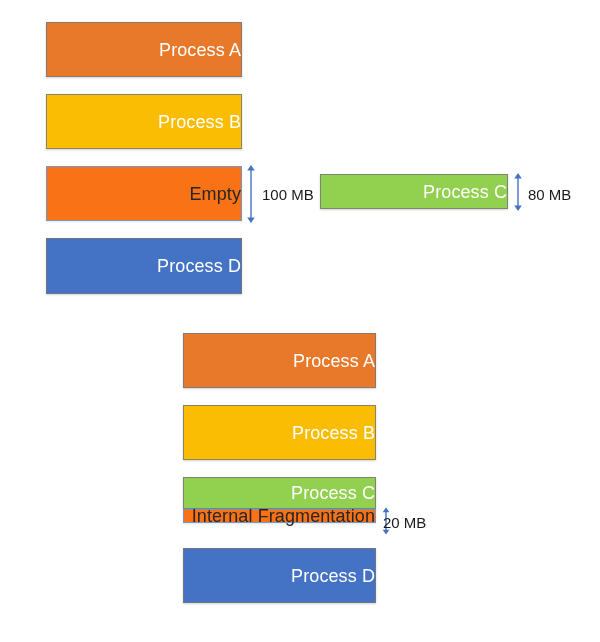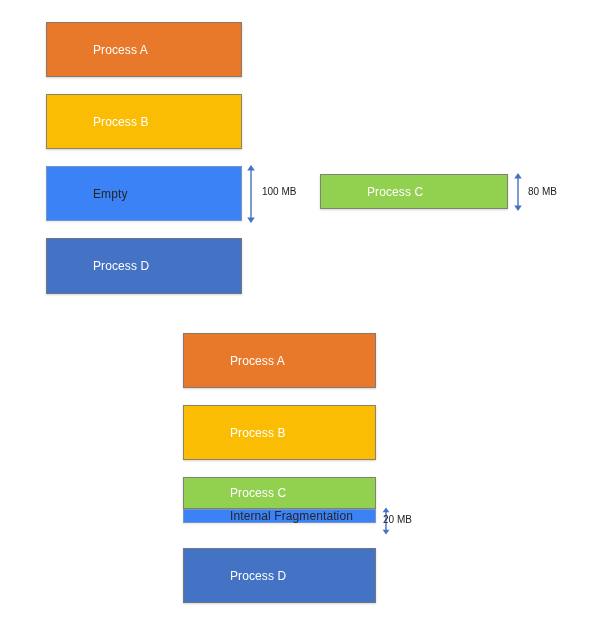--- a/index.html
+++ b/index.html
@@ -19,41 +19,41 @@
     left: 0;
     top: 0;
     width: 600px;
     height: 642px;
   }
   .block {
     position: absolute;
     box-sizing: border-box;
     display: flex;
     align-items: center;
-    justify-content: flex-start;
-    font-size: 12px;
+    justify-content: flex-end;
+    font-size: 18px;
     letter-spacing: 0.1px;
     line-height: 1;
     white-space: nowrap;
     padding-left: 46px;
   }
   .block.filled {
     color: #ffffff;
     border: 1px solid rgba(120,120,120,0.85);
     box-shadow: 0 1px 2px rgba(0,0,0,0.18);
   }
   .block.hollow {
     color: #262626;
-    background: #3b82f6;
+    background: #f97316;
     border: 1px solid #7796c8;
     box-shadow: 0 1px 2px rgba(0,0,0,0.10);
   }
   .label {
     position: absolute;
-    font-size: 10px;
+    font-size: 15px;
     color: #1b1b1b;
     white-space: nowrap;
     line-height: 1;
   }
   .arrow {
     position: absolute;
   }
   .arrow svg {
     display: block;
     overflow: visible;

